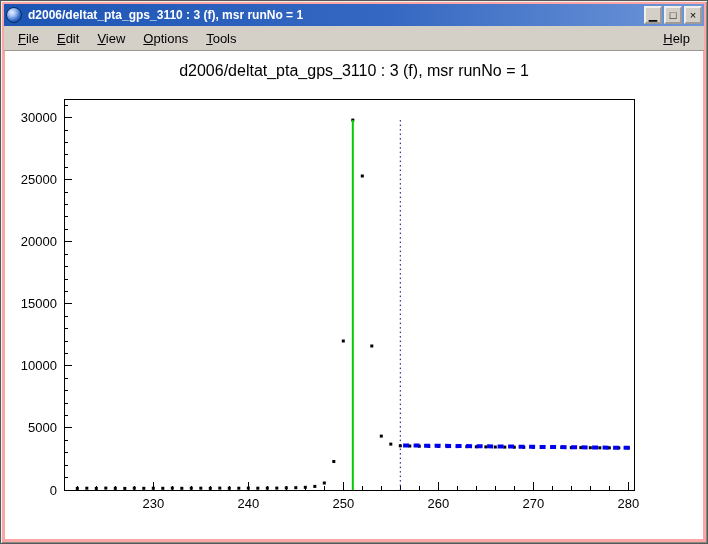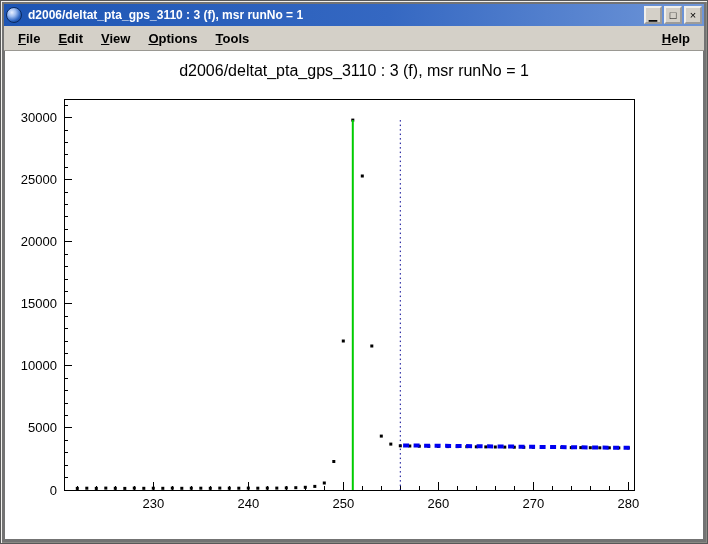--- a/index.html
+++ b/index.html
@@ -4,21 +4,21 @@
 <style>
   html,body{margin:0;padding:0;}
   body{
     width:708px;height:544px;overflow:hidden;
     font-family:"Liberation Sans",sans-serif;
     background:#d4d0c8;
   }
   .window{
     position:absolute;inset:0;box-sizing:border-box;
     border:1px solid #585858;
-    background:#737373;
+    background:#fca5a5;
     padding:3px;
     box-shadow:inset 1px 1px 0 #f2f1ee, inset -1px -1px 0 #8a8a85;
   }
   .titlebar{
     height:22px;
     background:linear-gradient(to right,#1d55b4 0%,#3568c2 55%,#6f96d8 100%);
     display:flex;align-items:center;gap:4px;
     color:#fff;font-weight:bold;font-size:12px;
     padding:0 2px;
   }
@@ -33,21 +33,21 @@
     width:18px;height:18px;box-sizing:border-box;
     background:#d4d0c8;border:2px outset #f0efeb;
     font-size:11px;line-height:12px;text-align:center;color:#000;
     padding:0;font-family:"Liberation Sans",sans-serif;cursor:default;
   }
   .menubar{
     height:24px;display:flex;align-items:center;
     font-size:13px;color:#000;background:#d4d0c8;
     padding:0 5px;border-bottom:1px solid #9a9892;
   }
-  .menu-item{padding:3px 9px;white-space:nowrap;cursor:default;font-weight:bold;}
+  .menu-item{padding:3px 9px;white-space:nowrap;cursor:default;}
   .menu-spacer{flex:1;}
   .canvas{
     position:absolute;left:4px;right:4px;top:50px;bottom:4px;
     background:#ffffff;
   }
   .plot-title{
     position:absolute;top:11px;left:0;width:100%;
     text-align:center;font-size:16px;color:#000;
   }
   svg.plot{position:absolute;left:0;top:0;}

